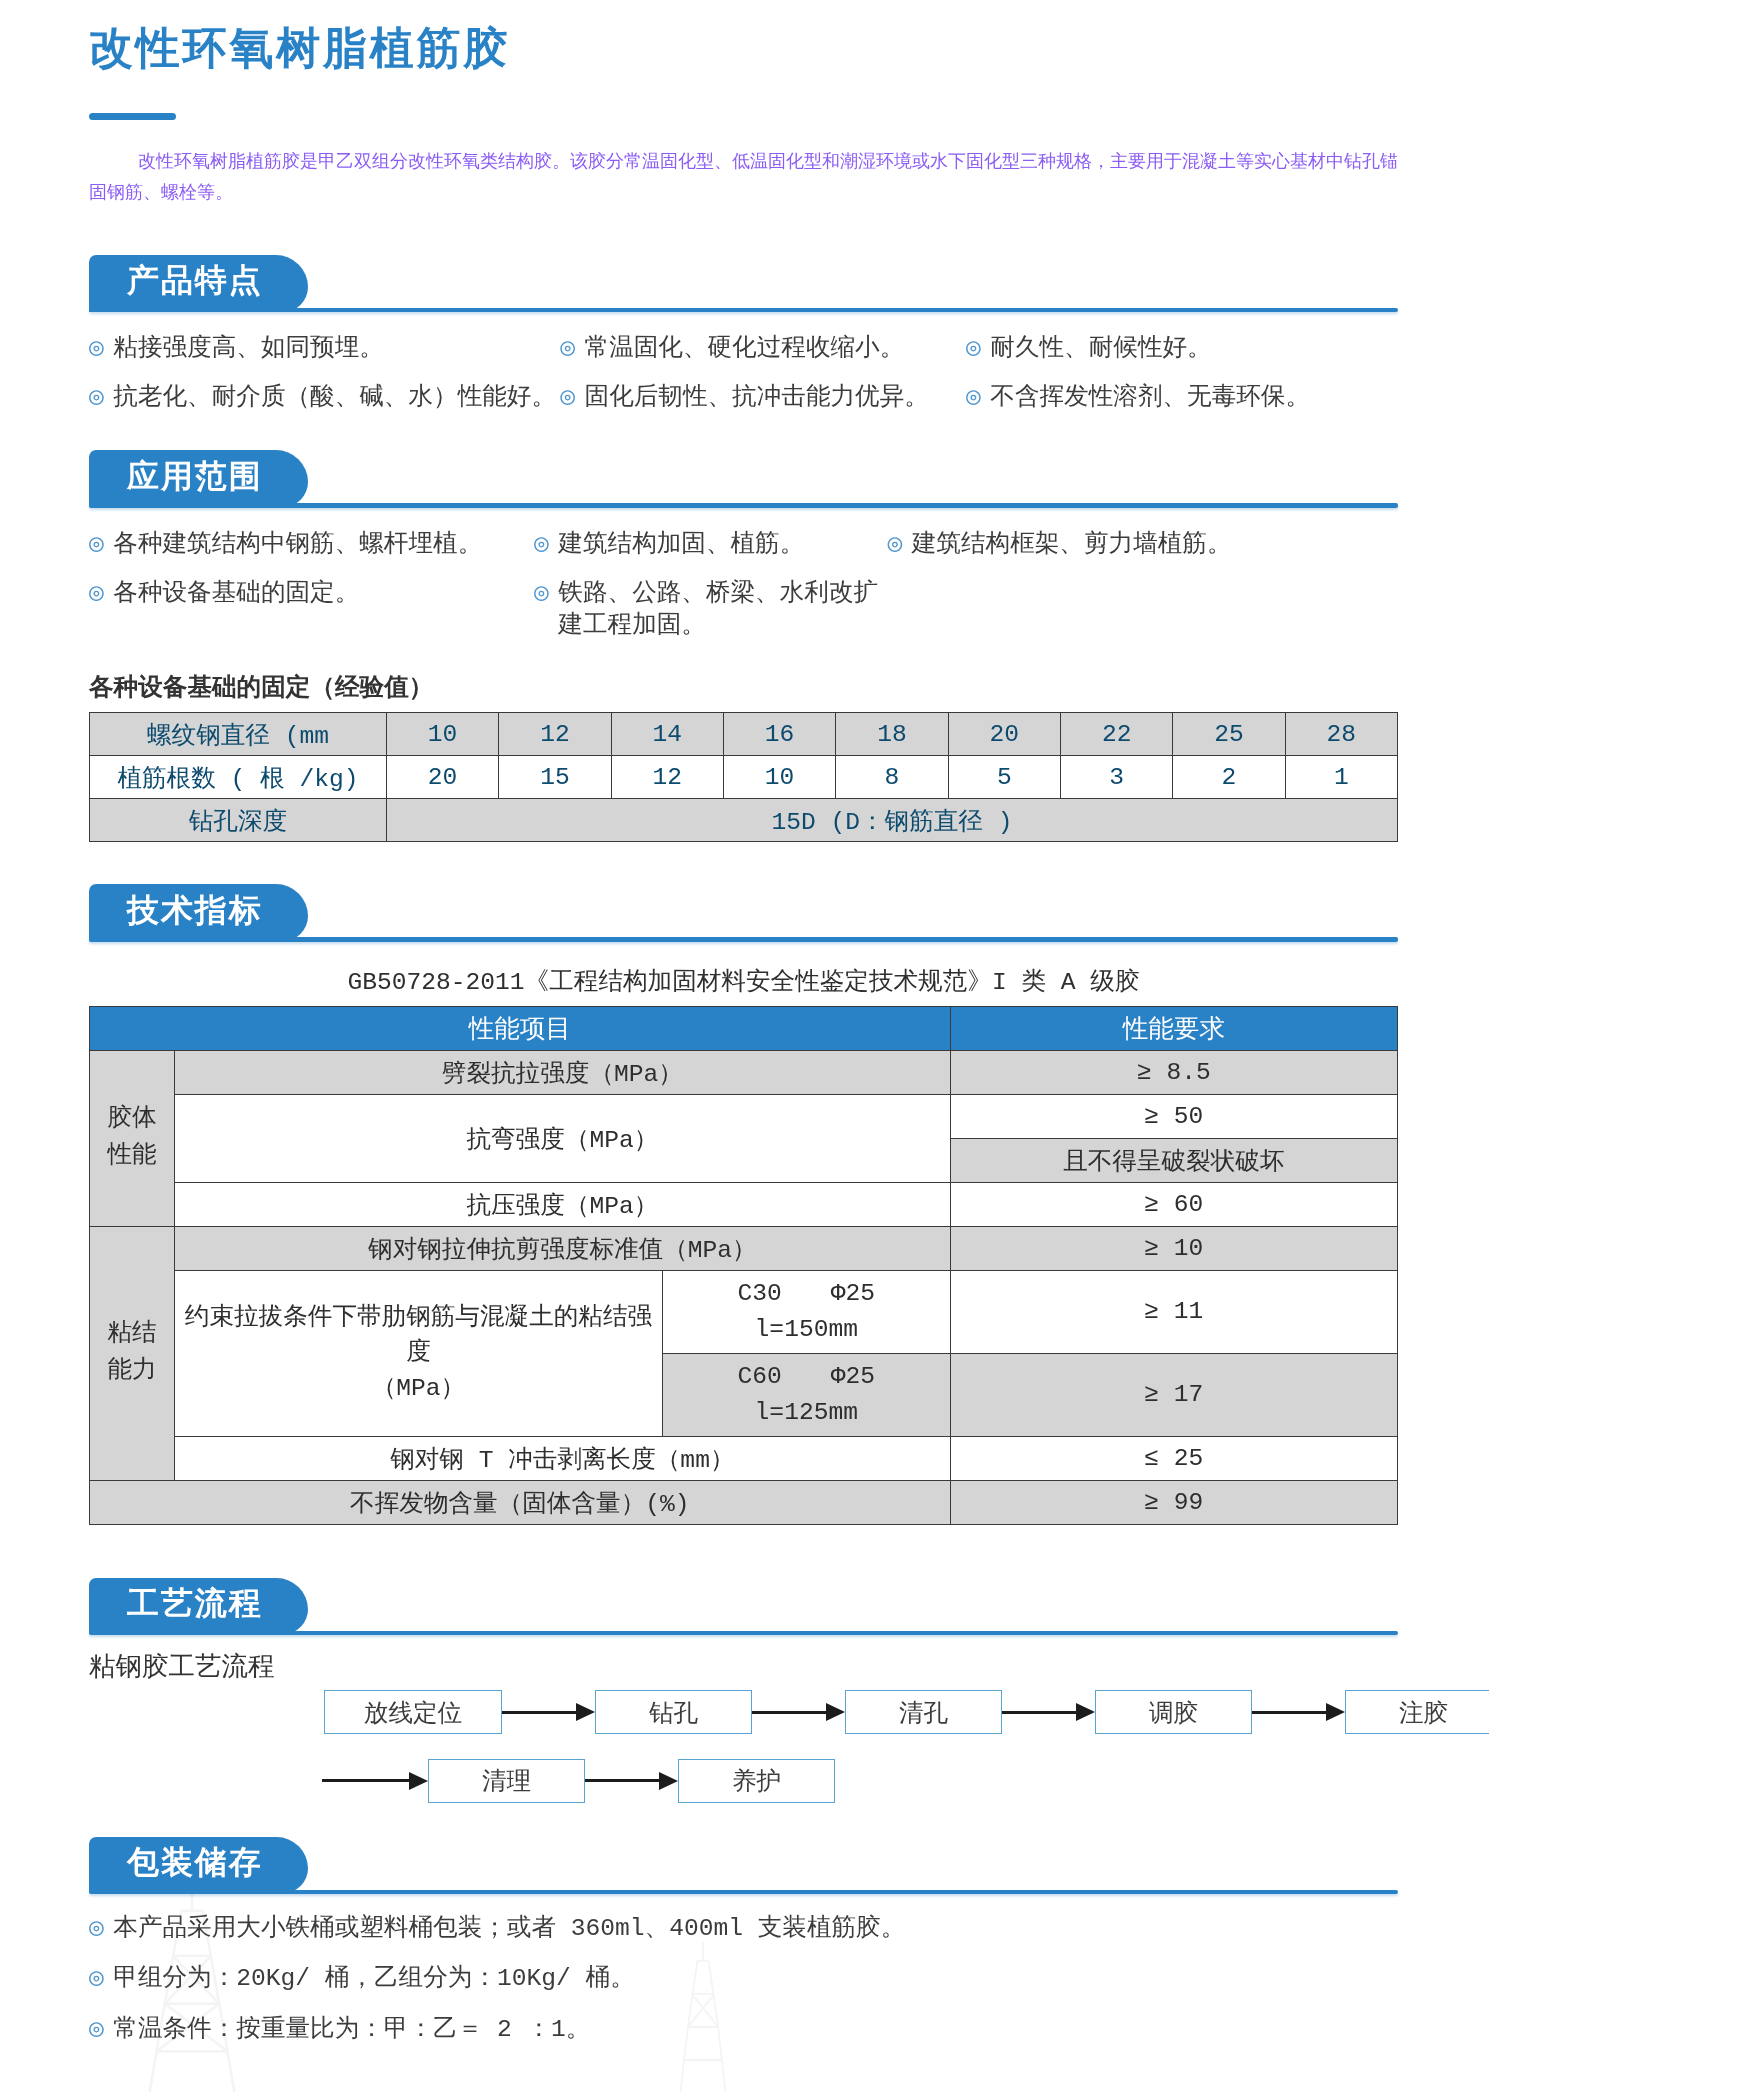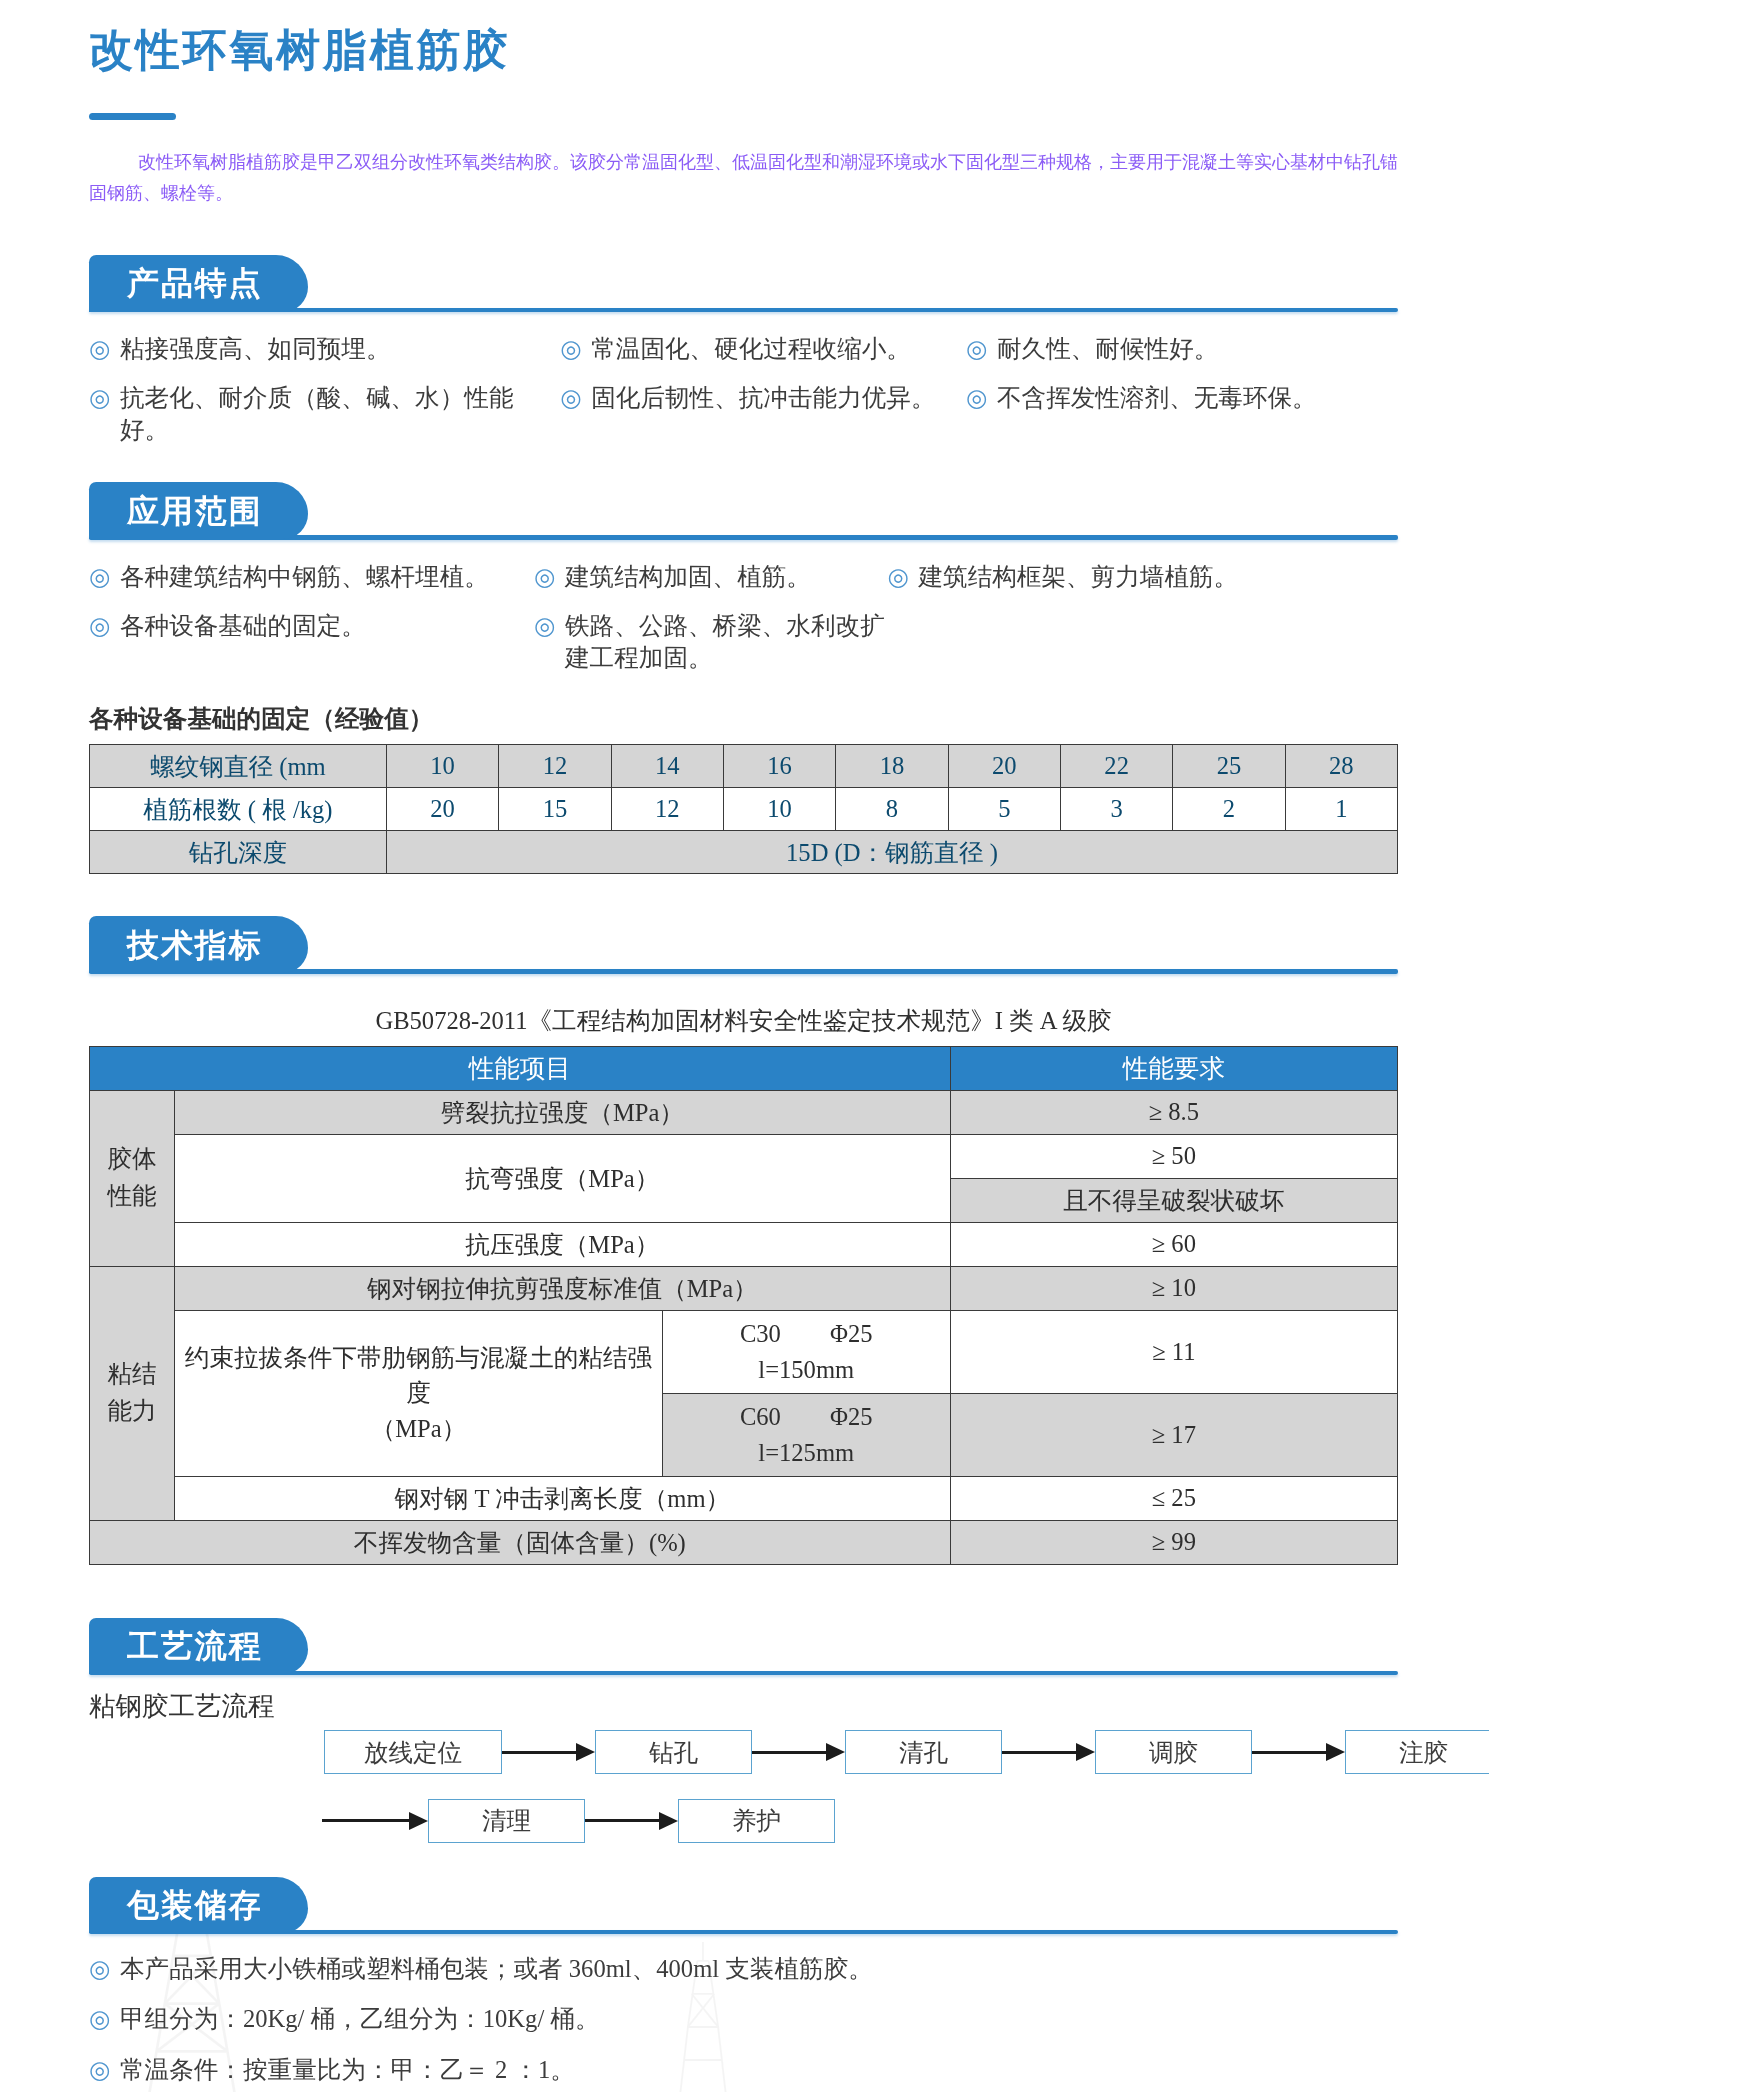--- a/index.html
+++ b/index.html
@@ -10,21 +10,21 @@
     --ink:#3c3c3c;
   }
   *{box-sizing:border-box;margin:0;padding:0}
   html,body{margin:0;background:#fff}
   .page{
     position:relative;
     width:1489px;height:2092px;
     background:#fff;
     overflow:hidden;
     padding:24.6px 91px 0 89px;
-    font-family:Liberation Serif, serif;
+    font-family:Liberation Mono, monospace;
     color:var(--ink);
   }
   
   .doc-title{
     color:var(--blue);
     font-size:44px;font-weight:700;letter-spacing:2.8px;
     line-height:1.2;
   }
   .title-underline{
     width:87px;height:6.6px;border-radius:3.8px;
@@ -71,21 +71,21 @@
   .rebar-table{margin-top:9.5px}
   .rebar-table td{
     border:1.9px solid var(--border);
     height:43px;text-align:center;vertical-align:middle;
     font-size:24.6px;color:#0c4a6e;
   }
   .rebar-table .lbl{width:22.7%}
   tr.gray td, td.gray{background:var(--gray)}
   td.white{background:#fff}
   
-  .std-line{margin-top:30px;text-align:center;font-size:24.6px;color:#2f2f2f}
+  .std-line{margin-top:22px;text-align:center;font-size:24.6px;color:#2f2f2f}
   .tech-table{margin-top:9px}
   .tech-table td{
     border:1.9px solid var(--border);
     height:44px;text-align:center;vertical-align:middle;
     font-size:24.6px;color:#2e2e2e;
     padding:1.9px 5.7px;
   }
   .tech-table tr.t-head td{
     background:var(--blue);color:#fff;border-color:var(--border);
     height:44px;font-size:25.6px;

